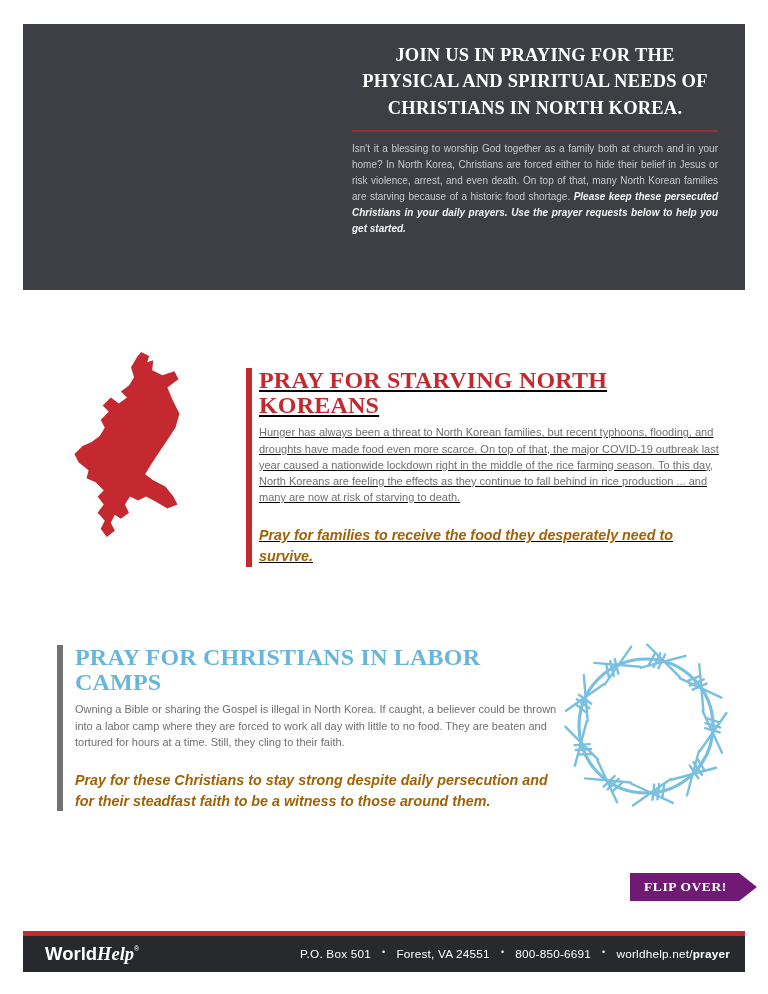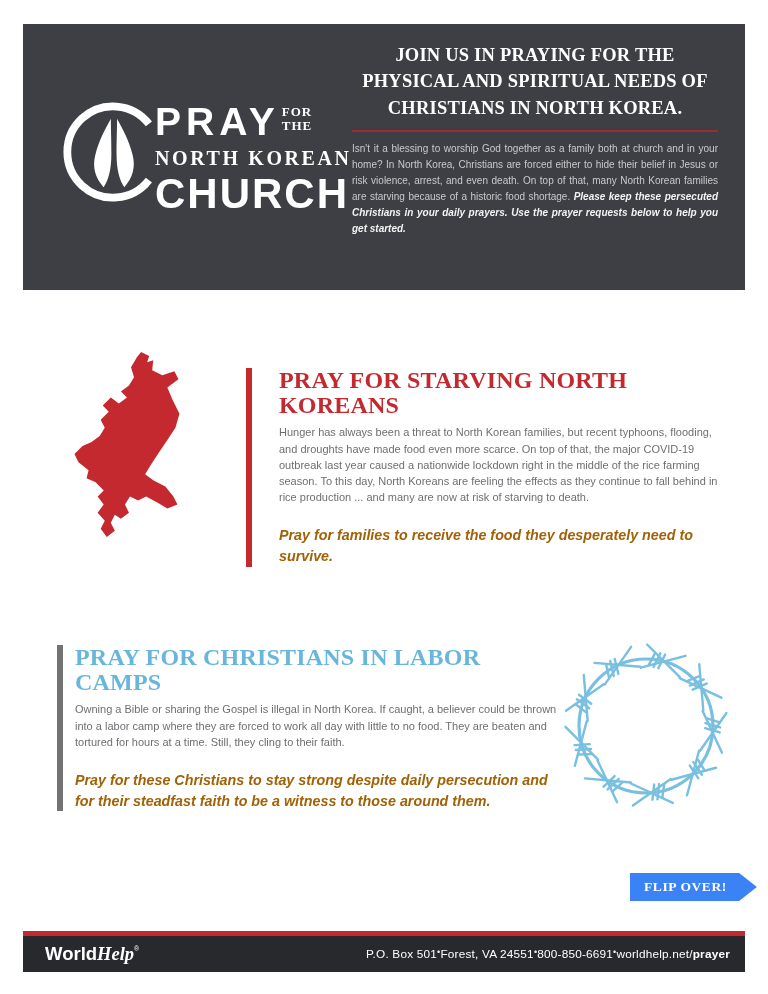--- a/index.html
+++ b/index.html
@@ -20,74 +20,54 @@
 
   .header-right{position:absolute;left:329px;top:18px;width:366px;color:#fff;}
   .header-title{font-family:"Liberation Serif",serif;font-weight:700;font-size:18.5px;line-height:1.42;text-align:center;margin:0;letter-spacing:0.2px;}
   .red-rule{height:2px;background:#9c2b33;border:0;margin:9px 0 9px 0;}
   .header-intro{font-size:10px;line-height:1.6;color:#c9cacc;text-align:justify;margin:0;}
   .header-intro .emph{font-weight:700;font-style:italic;color:#f3f3f4;}
 
   
   .map-icon{position:absolute;left:60px;top:346px;width:142px;height:202px;}
   .sec{box-sizing:border-box;}
-  .sec1{position:absolute;left:246px;top:368px;width:478px;border-left:6px solid #c4292f;padding-left:27px;}
+  .sec1{position:absolute;left:246px;top:368px;width:478px;border-left:6px solid #c4292f;padding-left:7px;text-decoration:underline;}
   .sec-title{font-family:"Liberation Serif",serif;font-weight:700;font-size:24px;letter-spacing:0.2px;line-height:1.05;margin:0 0 6px 0;}
   .sec1 .sec-title{color:#c4292f;}
   .sec-body{font-size:11px;line-height:1.47;color:#6e6f72;margin:0;}
   .sec-prayer{font-size:14.3px;line-height:1.45;color:#a16207;font-weight:700;font-style:italic;margin:20px 0 0 0;}
 
   
   .sec2{position:absolute;left:57px;top:645px;width:500px;border-left:6px solid #737373;padding-left:12px;}
   .sec2 .sec-title{color:#68b6db;}
   .wire-icon{position:absolute;left:562px;top:642px;width:168px;height:168px;}
 
   
-  .flip{position:absolute;left:630px;top:873px;height:28px;line-height:28px;background:#3b82f6;color:#fff;
+  .flip{position:absolute;left:630px;top:873px;height:28px;line-height:28px;background:#701a75;color:#fff;
         font-family:"Liberation Serif",serif;font-weight:700;font-size:13.5px;letter-spacing:0.6px;
         padding:0 30px 0 14px;clip-path:polygon(0 0,86% 0,100% 50%,86% 100%,0 100%);}
 
   
   .footer{position:absolute;left:23px;top:931px;width:722px;}
   .footer-stripe{height:5px;background:#c4292f;}
   .footer-bar{height:36px;background:#28292c;display:flex;align-items:center;padding:0 15px 0 22px;box-sizing:border-box;color:#fff;}
   .brand{font-size:18.5px;line-height:1;white-space:nowrap;}
   .brand-world{font-family:"Liberation Sans",sans-serif;font-weight:800;}
   .brand-help{font-family:Liberation Serif, serif;font-style:italic;font-weight:600;}
   .brand-reg{font-size:7px;vertical-align:top;}
-  .footer-right{margin-left:auto;display:flex;align-items:flex-start;font-size:11.8px;letter-spacing:0.2px;white-space:nowrap;}
+  .footer-right{margin-left:auto;display:flex;align-items:flex-start;gap:11px;font-size:11.8px;letter-spacing:0.2px;white-space:nowrap;}
   .dot{font-size:9px;opacity:.95;}
   .web-bold{font-weight:800;}
 </style>
 </head>
 <body>
 
 <div class="page">
 
   <div class="header">
-    <div class="logo">
-      <svg class="logo-mark" viewBox="0 0 104 108">
-        <path d="M84.7 26.9 A44 44 0 1 0 84.7 81.1" fill="none" stroke="#ffffff" stroke-width="7.5"></path>
-        <path d="M48 22 C43 31 36 44 33 57 C30 69 33 79 41 88 C46 81 48.5 70 48.5 56 C48.5 43 48 31 48 22 Z" fill="#ffffff"></path>
-        <path d="M54 22 C59 31 66 44 69 57 C72 69 69 79 61 88 C56 81 53.5 70 53.5 56 C53.5 43 54 31 54 22 Z" fill="#ffffff"></path>
-        <path d="M44 50 C40 58 39 70 42 80 C44 73 45 62 45 54 Z" fill="#ffffff"></path>
-        <path d="M58 50 C62 58 63 70 60 80 C58 73 57 62 57 54 Z" fill="#ffffff"></path>
-      </svg>
-      <div class="logo-text">
-        <div class="logo-row1">
-          <span class="logo-pray">PRAY</span>
-          <span class="logo-forthe">
-            <div>FOR</div>
-            <div>THE</div>
-          </span>
-        </div>
-        <div class="logo-nk">NORTH KOREAN</div>
-        <div class="logo-church">CHURCH</div>
-      </div>
-    </div>
 
     <div class="header-right">
       <h1 class="header-title">JOIN US IN PRAYING FOR THE PHYSICAL AND SPIRITUAL NEEDS OF CHRISTIANS IN NORTH KOREA.</h1>
       <hr class="red-rule">
       <p class="header-intro"><span>Isn't it a blessing to worship God together as a family both at church and in your home? In North Korea, Christians are forced either to hide their belief in Jesus or risk violence, arrest, and even death. On top of that, many North Korean families are starving because of a historic food shortage. </span><span class="emph">Please keep these persecuted Christians in your daily prayers. Use the prayer requests below to help you get started.</span></p>
     </div>
   </div>
 
   <svg class="map-icon" viewBox="0 0 140 200">
     <path fill="#c4292f" d="M80 6 L88 10 L86 16 L92 14 L91 24 L101 29 L113 25 L117 33 L106 41

